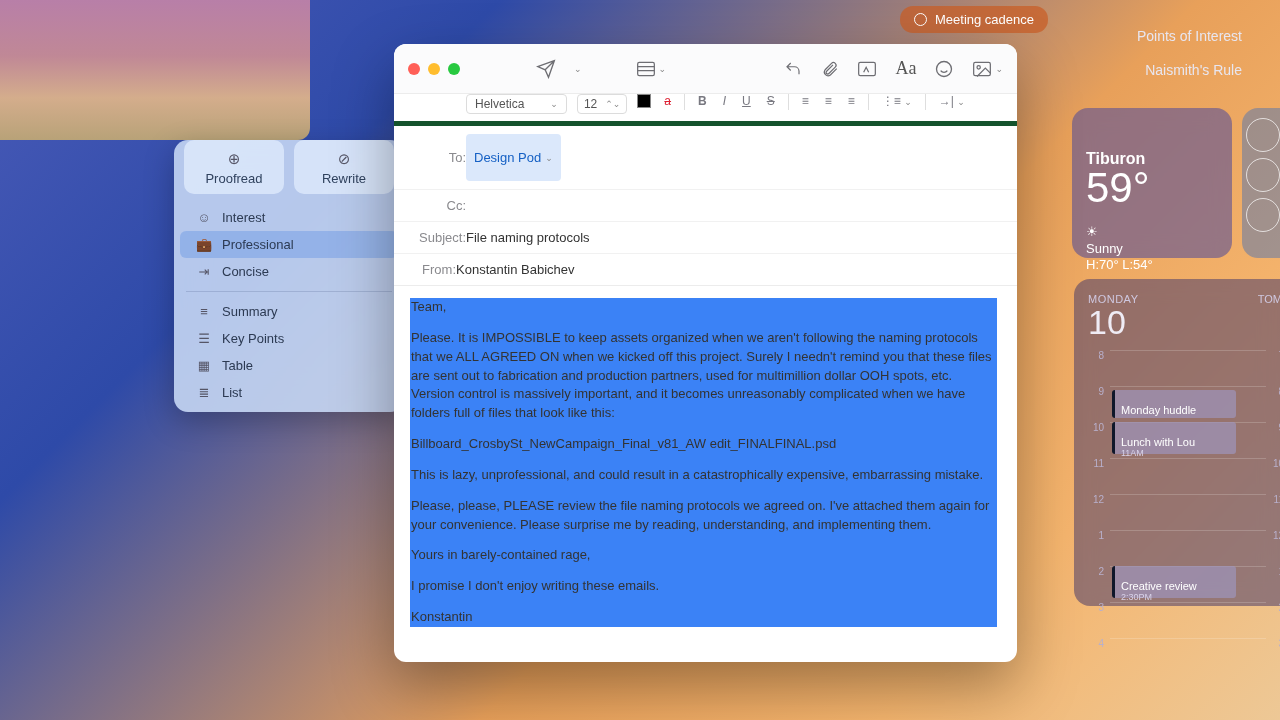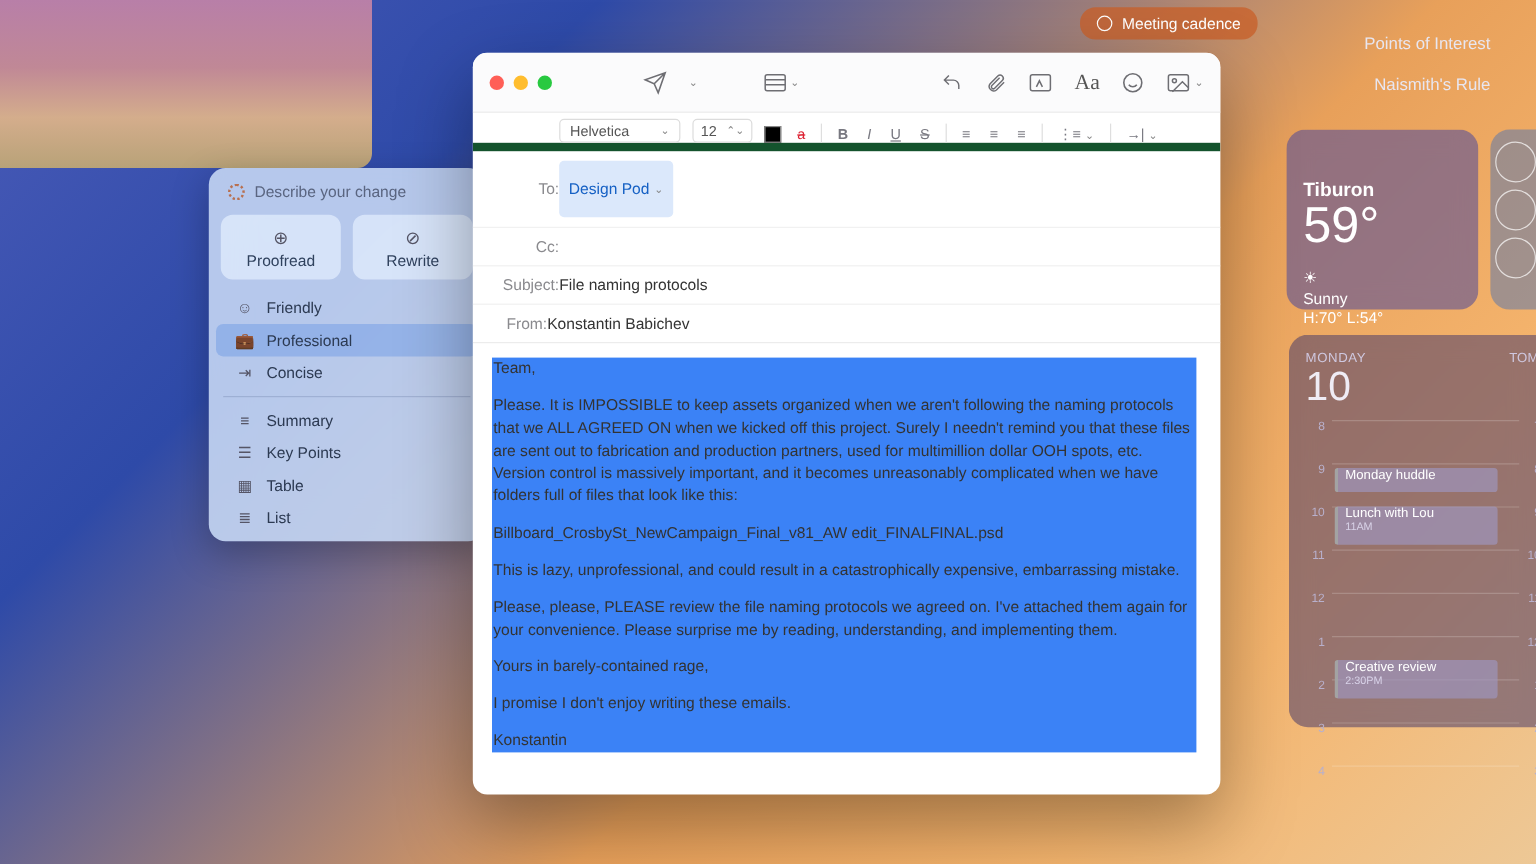--- a/index.html
+++ b/index.html
@@ -28,21 +28,21 @@
 
 .cal { position: absolute; top: 279px; right: -10px; width: 216px; height: 327px; background: rgba(75, 60, 105, 0.55); border-radius: 16px 0 0 16px; padding: 14px 6px 14px 14px; color: #efecf5; backdrop-filter: blur(10px); }
 .cal .dow { font-size: 11px; letter-spacing: 0.5px; color: #cfc8e0; }
 .cal .dom { font-size: 34px; font-weight: 300; margin-top: -2px; }
 .cal .tom { position: absolute; top: 14px; right: 8px; font-size: 11px; color: #cfc8e0; }
 .cal .grid { position: relative; height: 245px; margin-top: 8px; }
 .cal .hr { display: flex; align-items: flex-start; height: 36px; font-size: 10px; color: #b8b0cc; }
 .cal .hr .num { width: 16px; text-align: right; margin-right: 6px; }
 .cal .hr .line { flex: 1; border-top: 1px solid rgba(255,255,255,0.18); }
 .cal .hr .rnum { width: 16px; text-align: right; margin-left: 2px; }
-.cal .event { position: absolute; left: 24px; width: 136px; background: rgba(158, 150, 188, 0.7); border-left: 3px solid #a3a3a3; padding: 0 6px; border-radius: 3px; font-size: 11px; }
+.cal .event { position: absolute; left: 24px; width: 124px; background: rgba(158, 150, 188, 0.7); border-left: 3px solid #0f172a; padding: 14px 6px; border-radius: 3px; font-size: 11px; }
 .cal .event .title { color: #fff; }
 .cal .event .time { color: #d8d2e8; font-size: 9px; }
 
 
 .ai { position: absolute; top: 140px; left: 174px; width: 230px; background: rgba(200, 218, 245, 0.88); border-radius: 14px; box-shadow: 0 10px 30px rgba(0,0,0,0.25); backdrop-filter: blur(20px); padding-bottom: 6px; }
 .ai .prompt { padding: 12px 16px; display: flex; align-items: center; gap: 8px; color: #5a6580; font-size: 13px; }
 .ai .prompt .spark { width: 14px; height: 14px; border: 2px dotted #b87050; border-radius: 50%; }
 .ai .btns { display: flex; gap: 10px; padding: 0 10px 10px; }
 .ai .bigbtn { flex: 1; background: rgba(230,240,255,0.7); border-radius: 10px; padding: 10px 4px 8px; text-align: center; font-size: 13px; color: #30425e; cursor: pointer; }
 .ai .bigbtn .icn { display: block; font-size: 15px; margin-bottom: 3px; color: #556; }
@@ -53,21 +53,21 @@
 .ai .sep { height: 1px; background: rgba(100,120,160,0.3); margin: 6px 12px; }
 
 
 .win { position: absolute; top: 44px; left: 394px; width: 623px; height: 618px; background: #fff; border-radius: 12px; box-shadow: 0 25px 60px rgba(0,0,0,0.35); overflow: hidden; display: flex; flex-direction: column; }
 .tbar { height: 50px; background: #fbfbfc; border-bottom: 1px solid #ececec; display: flex; align-items: center; padding: 0 14px; gap: 18px; }
 .tlights { display: flex; gap: 8px; }
 .tlights .dot { width: 12px; height: 12px; border-radius: 50%; }
 .dot.red { background: #ff5f57; } .dot.yel { background: #ffbd2e; } .dot.grn { background: #28c940; }
 .tbar .icn { color: #6e6e73; font-size: 17px; display: flex; align-items: center; gap: 3px; cursor: pointer; }
 .tbar .spacer { flex: 1; }
-.fmtbar { height: 32px; border-bottom: 7px solid #14532d; display: flex; align-items: flex-end; padding: 0 12px; gap: 10px; font-size: 12px; color: #555; }
+.fmtbar { height: 32px; border-bottom: 5px solid #14532d; display: flex; align-items: flex-start; padding: 0 12px; gap: 10px; font-size: 12px; color: #555; }
 .fmtbar .fsel { border: 1px solid #dcdcdc; border-radius: 4px; padding: 2px 8px; display: flex; align-items: center; gap: 26px; background: #fff; }
 .fmtbar .fsize { border: 1px solid #dcdcdc; border-radius: 4px; padding: 2px 6px; display: flex; align-items: center; gap: 8px; background: #fff; }
 .fmtbar .swatch { width: 14px; height: 14px; background: #000; border: 1px solid #888; }
 .fmtbar .btn { padding: 0 3px; cursor: pointer; color: #787880; }
 .fmtbar .bold { font-weight: 700; }
 .fmtbar .sep { width: 1px; height: 16px; background: #dedede; }
 
 .headers { border-bottom: 1px solid #ececec; }
 .hrow { display: flex; align-items: center; padding: 8px 16px; font-size: 13px; border-bottom: 1px solid #f1f1f1; }
 .hrow:last-child { border-bottom: none; }
@@ -163,45 +163,41 @@
         <div class="line"></div>
         <span class="rnum">3</span>
       </div>
       <div class="event" style="top: 40px; height: 20px;">
         <div class="title">Monday huddle</div>
       </div>
       <div class="event" style="top: 72px; height: 32px;">
         <div class="title">Lunch with Lou</div>
         <div class="time">11AM</div>
       </div>
-      <div class="event" style="top: 200px; height: 32px;">
+      <div class="event" style="top: 216px; height: 32px;">
         <div class="title">Creative review</div>
         <div class="time">2:30PM</div>
       </div>
     </div>
 </div>
 
 <div class="ai">
-  <div class="prompt">
-    <span class="spark"></span>
-    <span>Describe your change</span>
-  </div>
   <div class="btns">
     <div class="bigbtn">
       <span class="icn">⊕</span>
       <span>Proofread</span>
     </div>
     <div class="bigbtn">
       <span class="icn">⊘</span>
       <span>Rewrite</span>
     </div>
   </div>
   <div class="row">
       <span class="icn">☺</span>
-      <span>Friendly</span>
+      <span>Interest</span>
     </div>
   <div class="row sel">
       <span class="icn">💼</span>
       <span>Professional</span>
     </div>
   <div class="row">
       <span class="icn">⇥</span>
       <span>Concise</span>
     </div>
   <div class="sep"></div>

